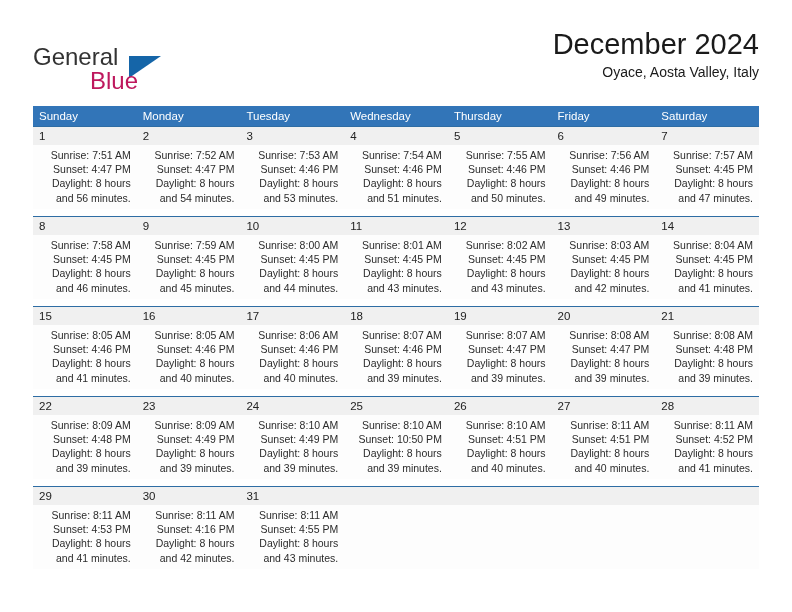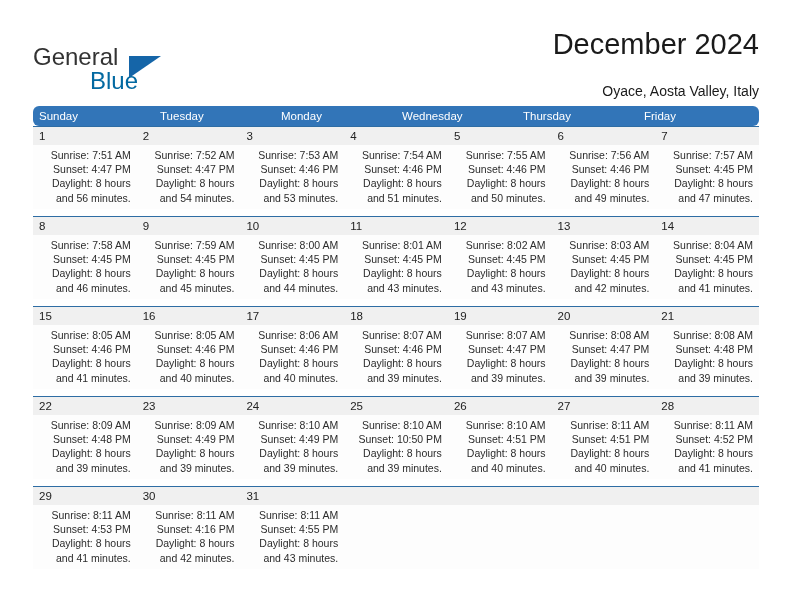--- a/index.html
+++ b/index.html
@@ -44,21 +44,21 @@
     color: #333333;
     letter-spacing: 0px;
     font-weight: 400;
   }
   .brand-blue {
     position: absolute;
     left: 57px;
     top: 24px;
     font-size: 24px;
     line-height: 26px;
-    color: #0369a1;
+    color: #be185d;
     font-weight: 400;
   }
   .brand-triangle {
     position: absolute;
     left: 96px;
     top: 12px;
     width: 0;
     height: 0;
     border-left: 32px solid #1565a8;
     border-bottom: 22px solid transparent;
@@ -72,41 +72,40 @@
   }
   .cal-title {
     font-size: 29px;
     line-height: 36px;
     color: #1a1a1a;
     font-weight: 400;
     white-space: nowrap;
     margin-left: 35px;
   }
   .cal-subtitle {
-    margin-top: 20px;
+    margin-top: 1px;
     font-size: 14px;
     line-height: 18px;
     color: #1a1a1a;
     font-weight: 400;
     white-space: nowrap;
   }
 
   
   .calendar {
     position: absolute;
     left: 33px;
     top: 106px;
     width: 726px;
   }
   .dow-row {
     display: flex;
     width: 100%;
     background: #3275b8;
     height: 20px;
-    border-radius: 6px;
   }
   .dow {
     flex: 1 1 0;
     color: #ffffff;
     font-size: 11.5px;
     line-height: 20px;
     padding-left: 6px;
     white-space: nowrap;
     overflow: hidden;
   }
@@ -167,25 +166,26 @@
     <div class="title-block">
       <div class="cal-title">December 2024</div>
       <div class="cal-subtitle">Oyace, Aosta Valley, Italy</div>
     </div>
 
   </div>
 
   <div class="calendar">
     <div class="dow-row">
         <div class="dow">Sunday</div>
+        <div class="dow">Monday</div>
         <div class="dow">Tuesday</div>
-        <div class="dow">Monday</div>
         <div class="dow">Wednesday</div>
         <div class="dow">Thursday</div>
         <div class="dow">Friday</div>
+        <div class="dow">Saturday</div>
       </div>
     <div id="weeks-container">
         <div class="week">
           <div class="week-numbers">
             <div class="daynum">1</div>
             <div class="daynum">2</div>
             <div class="daynum">3</div>
             <div class="daynum">4</div>
             <div class="daynum">5</div>
             <div class="daynum">6</div>

